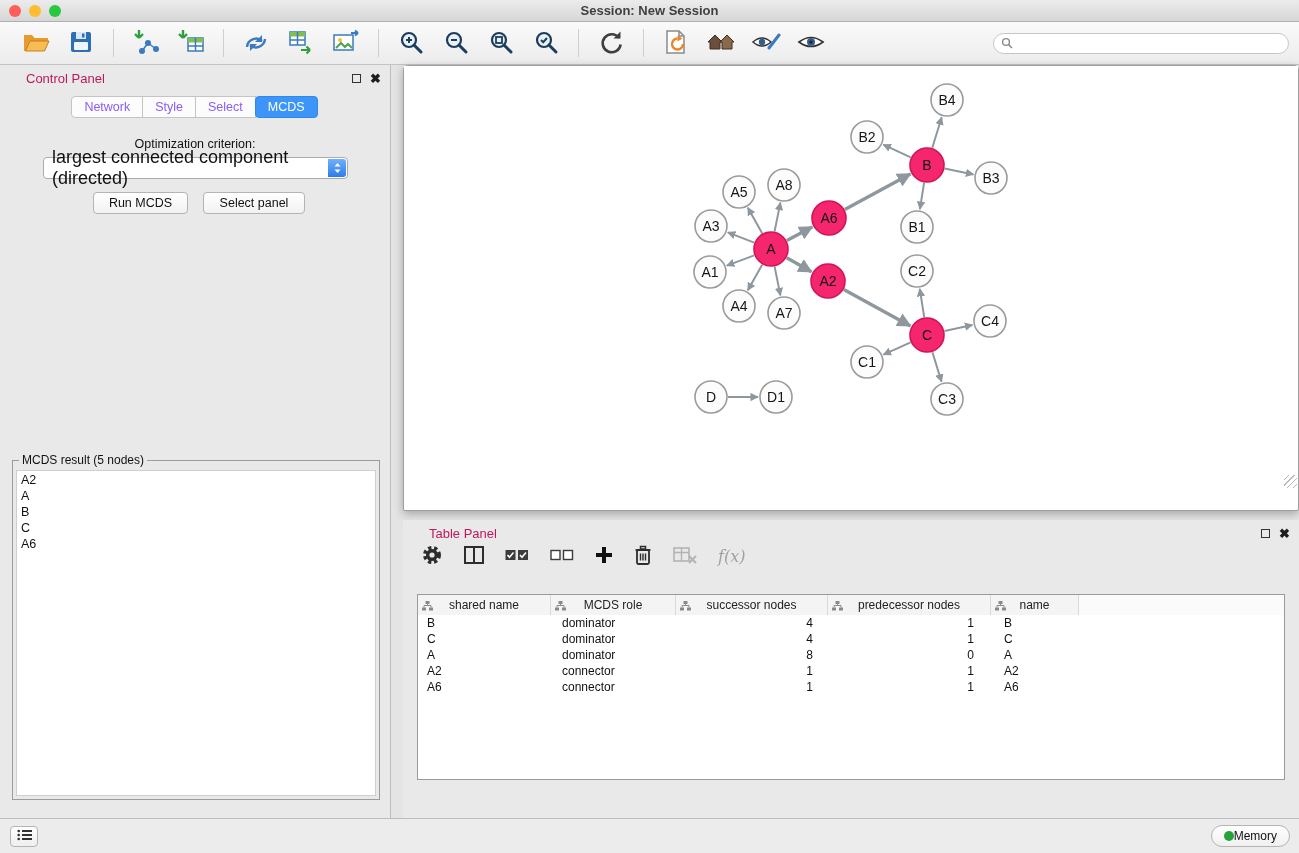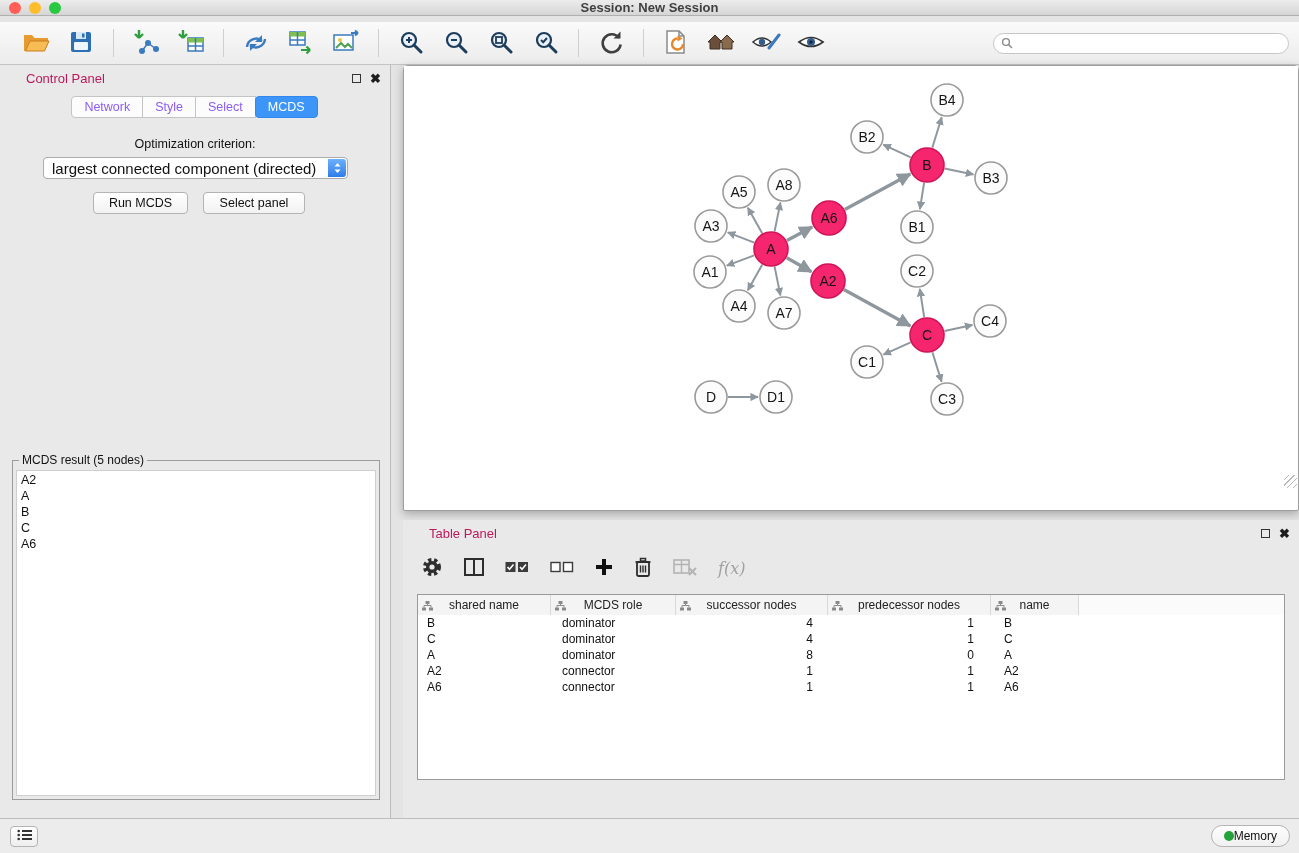--- a/index.html
+++ b/index.html
@@ -1,21 +1,21 @@
 <!DOCTYPE html>
 <html><head>
 <meta charset="utf-8">
 <style>
   * { box-sizing: border-box; margin: 0; padding: 0; }
   html,body { width:1299px; height:853px; }
   body { font-family:"Liberation Sans", sans-serif; }
   #app { position:relative; width:1299px; height:853px; background:#e4e4e4; overflow:hidden; }
 
   
-  #titlebar { position:absolute; left:0; top:0; width:1299px; height:16px;
+  #titlebar { position:absolute; left:0; top:0; width:1299px; height:22px;
     background:linear-gradient(#ececec,#d6d6d6); border-bottom:1px solid #b0b0b0;
     display:flex; align-items:center; }
   .tlight { width:12px; height:12px; border-radius:50%; }
   .tl-red{ background:#ff5f57; } .tl-yellow{ background:#febc2e; } .tl-green{ background:#28c840; }
   #titlebar .lights { display:flex; gap:8px; margin-left:9px; }
   #titlebar .wtitle { position:absolute; left:0; right:0; text-align:center;
     font-size:13px; font-weight:600; color:#3f3f3f; }
 
   
   #toolbar { position:absolute; left:0; top:22px; width:1299px; height:43px;
@@ -43,21 +43,21 @@
   .ctab { font-size:12.5px; color:#8b5cf6; background:#fcfcfc; border:1px solid #c4c4c4;
     padding:3px 12px; margin-left:-1px; }
   .ctab:first-child { border-radius:4px 0 0 4px; }
   .ctab:last-child { border-radius:0 4px 4px 0; }
   .ctab.active { background:#3d96f7; border-color:#2f87ef; color:#fff; border-radius:4px; }
 
   .opt-label { position:absolute; top:72px; left:0; width:100%; text-align:center;
     font-size:12.5px; color:#111; }
   .dropdown { position:absolute; left:43px; top:92px; width:305px; height:22px;
     background:#fff; border:1px solid #ababab; border-radius:4px; display:flex;
-    align-items:center; font-size:15px; color:#111; padding-left:8px; }
+    align-items:center; font-size:18px; color:#111; padding-left:8px; }
   .dropdown-caps { position:absolute; right:1px; top:1px; bottom:1px; width:18px;
     background:linear-gradient(#6db1fb,#2f7de8); border-radius:0 3px 3px 0;
     display:flex; align-items:center; justify-content:center; }
   .btn { position:absolute; height:22px; background:linear-gradient(#ffffff,#f2f2f2);
     border:1px solid #b4b4b4; border-radius:4px; font-size:12.5px; color:#111;
     display:flex; align-items:center; justify-content:center; }
   #run-btn { left:93px; top:127px; width:95px; }
   #close-btn { left:203px; top:127px; width:102px; }
 
   #mcds-fieldset { position:absolute; left:12px; top:388px; width:368px; height:347px;
@@ -77,21 +77,21 @@
   #net-titlebar .tlight { width:12px; height:12px; }
   #net-titlebar .wtitle { position:absolute; left:0; right:0; text-align:center;
     font-size:13px; font-weight:600; color:#3a3a3a; }
   #net-canvas { position:relative; width:894px; height:423px; background:#fff; overflow:hidden; }
   .node-label { font-size:14px; fill:#151515; font-family:"Liberation Sans",sans-serif; }
   .grip { position:absolute; right:1px; bottom:1px; width:13px; height:13px;
     background:repeating-linear-gradient(135deg, transparent 0 3px, #b9b9b9 3px 4px); }
 
   
   #table-panel { position:absolute; left:403px; top:520px; width:896px; height:298px; background:#e9e9e9; }
-  #table-toolbar { position:absolute; left:0; top:26px; width:100%; height:44px;
+  #table-toolbar { position:absolute; left:0; top:14px; width:100%; height:44px;
     display:flex; align-items:center; padding-left:18px; gap:21px; }
   .ttool { border:none; background:transparent; display:flex; align-items:center;
     justify-content:center; padding:0; height:26px; }
   .fx { font-family:"DejaVu Serif", serif; font-style:italic; font-size:16px; color:#a0a0a0; }
   #node-table { position:absolute; left:14px; top:74px; width:868px; height:186px;
     background:#fff; border:1px solid #9a9a9a; overflow:hidden; }
   #node-table-header { display:flex; height:20px; border-bottom:1px solid #c9c9c9; }
   .thcell { position:relative; display:flex; align-items:center; justify-content:center;
     background:#f4f4f4; border-right:1px solid #d9d9d9; font-size:12px; color:#222; height:20px; }
   .thcell .colicon { position:absolute; left:4px; top:5px; }

